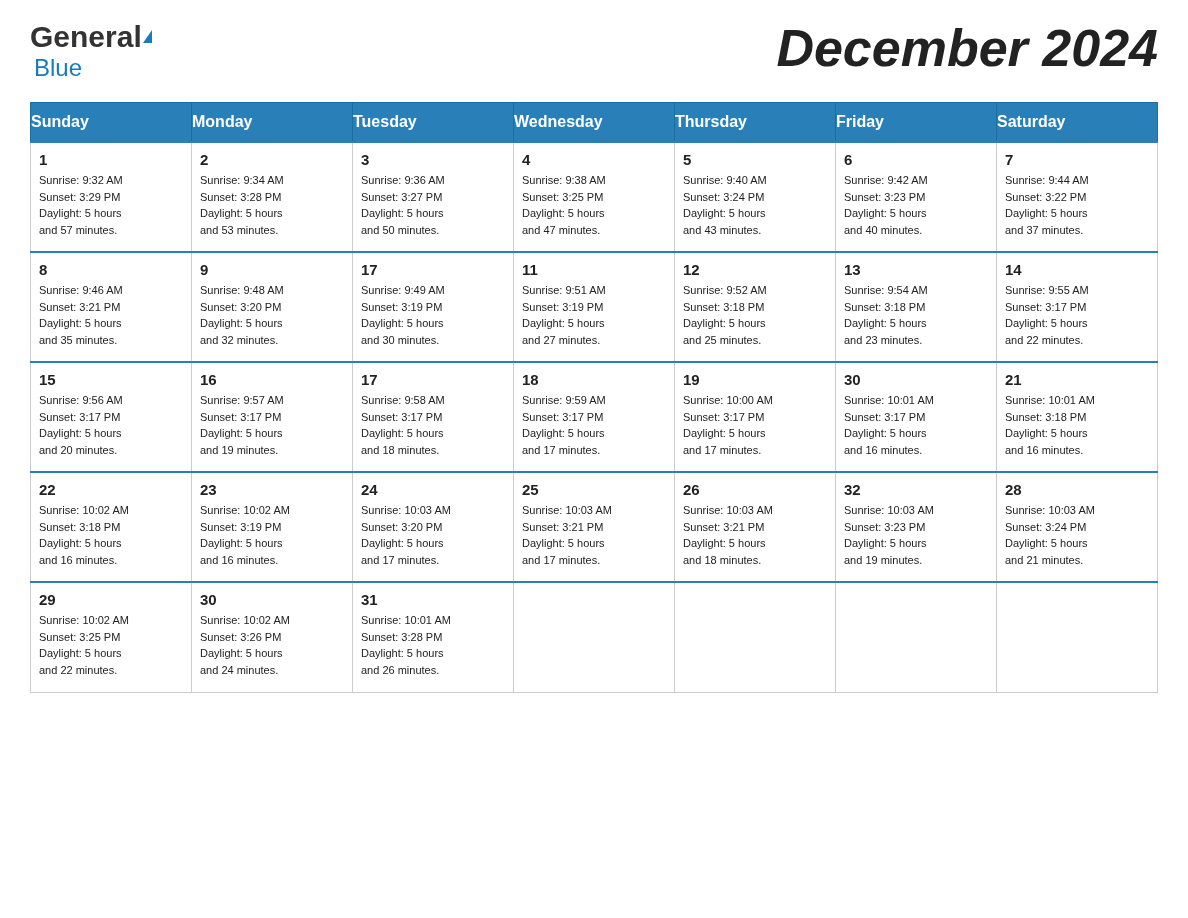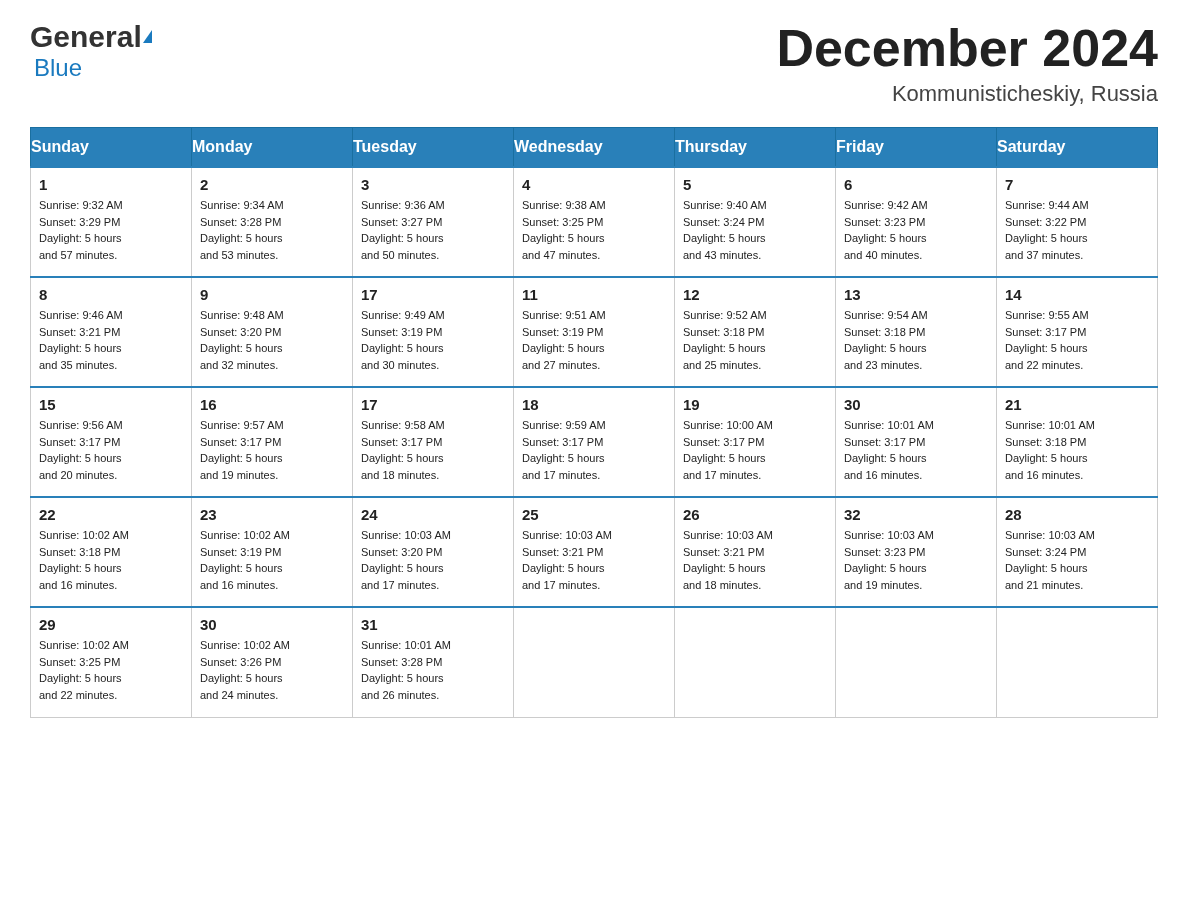--- a/index.html
+++ b/index.html
@@ -15,21 +15,22 @@
       justify-content: space-between;
       align-items: flex-start;
       margin-bottom: 20px;
     }
     .logo {
       display: flex;
       flex-direction: column;
       align-items: flex-start;
     }
     .title-area {
-      text-align: right;
+      text-align: left;
+      font-style: italic;
     }
     .month-title {
       font-size: 52px;
       font-weight: bold;
       color: #222;
       line-height: 1.1;
     }
     .location {
       font-size: 22px;
       color: #444;
@@ -82,21 +83,20 @@
 <div class="header">
   <div class="logo">
     <div style="display:flex; align-items:center;">
       <span style="font-size:30px; font-weight:bold; color:#333;">General</span>
       <span style="display:inline-block; width:0; height:0; border-left:9px solid transparent; border-bottom:13px solid #1a7abf; margin:0 2px 2px 1px;"></span>
     </div>
     <span style="font-size:24px; font-weight:normal; color:#1a7abf; margin-left:4px;">Blue</span>
   </div>
   <div class="title-area">
     <div class="month-title">December 2024</div>
-    <div class="location">Kommunisticheskiy, Russia</div>
   </div>
 </div>
 
 <table class="calendar">
   <thead>
     <tr>
       <th>Sunday</th>
       <th>Monday</th>
       <th>Tuesday</th>
       <th>Wednesday</th>

